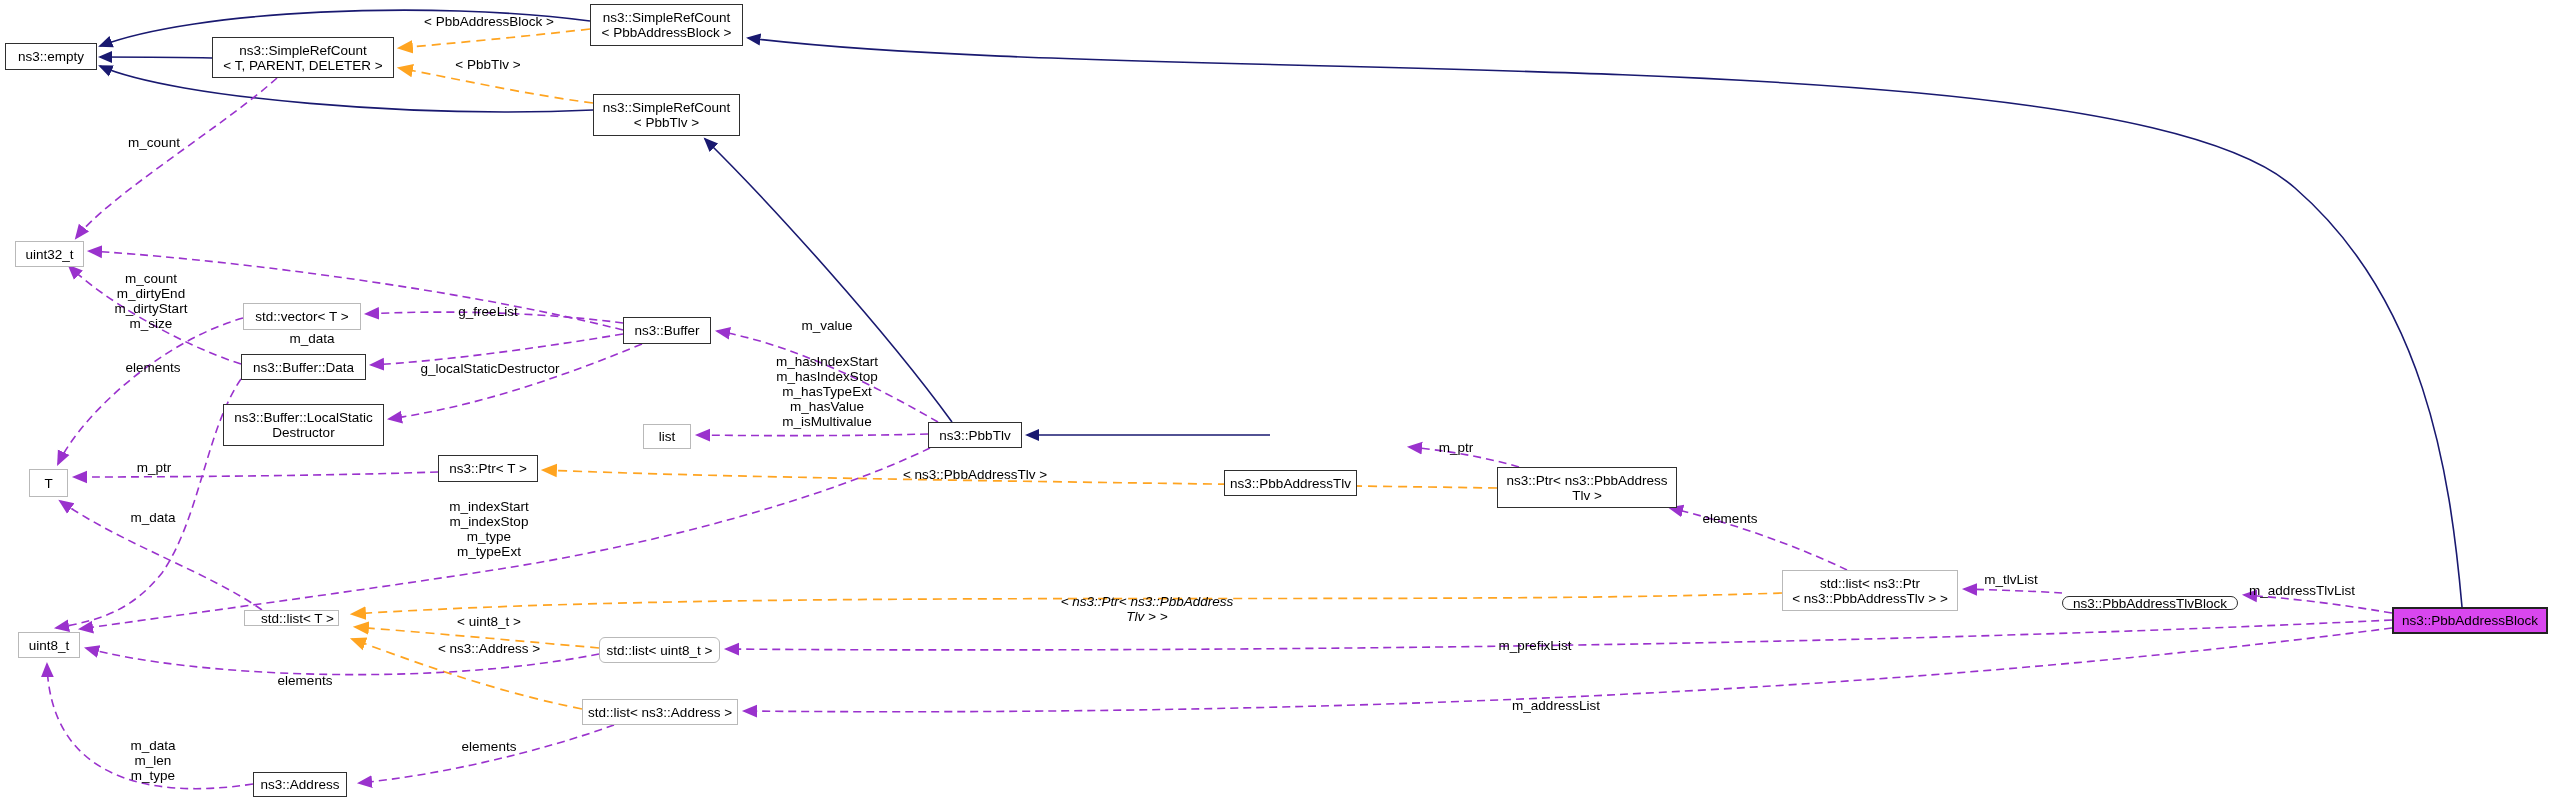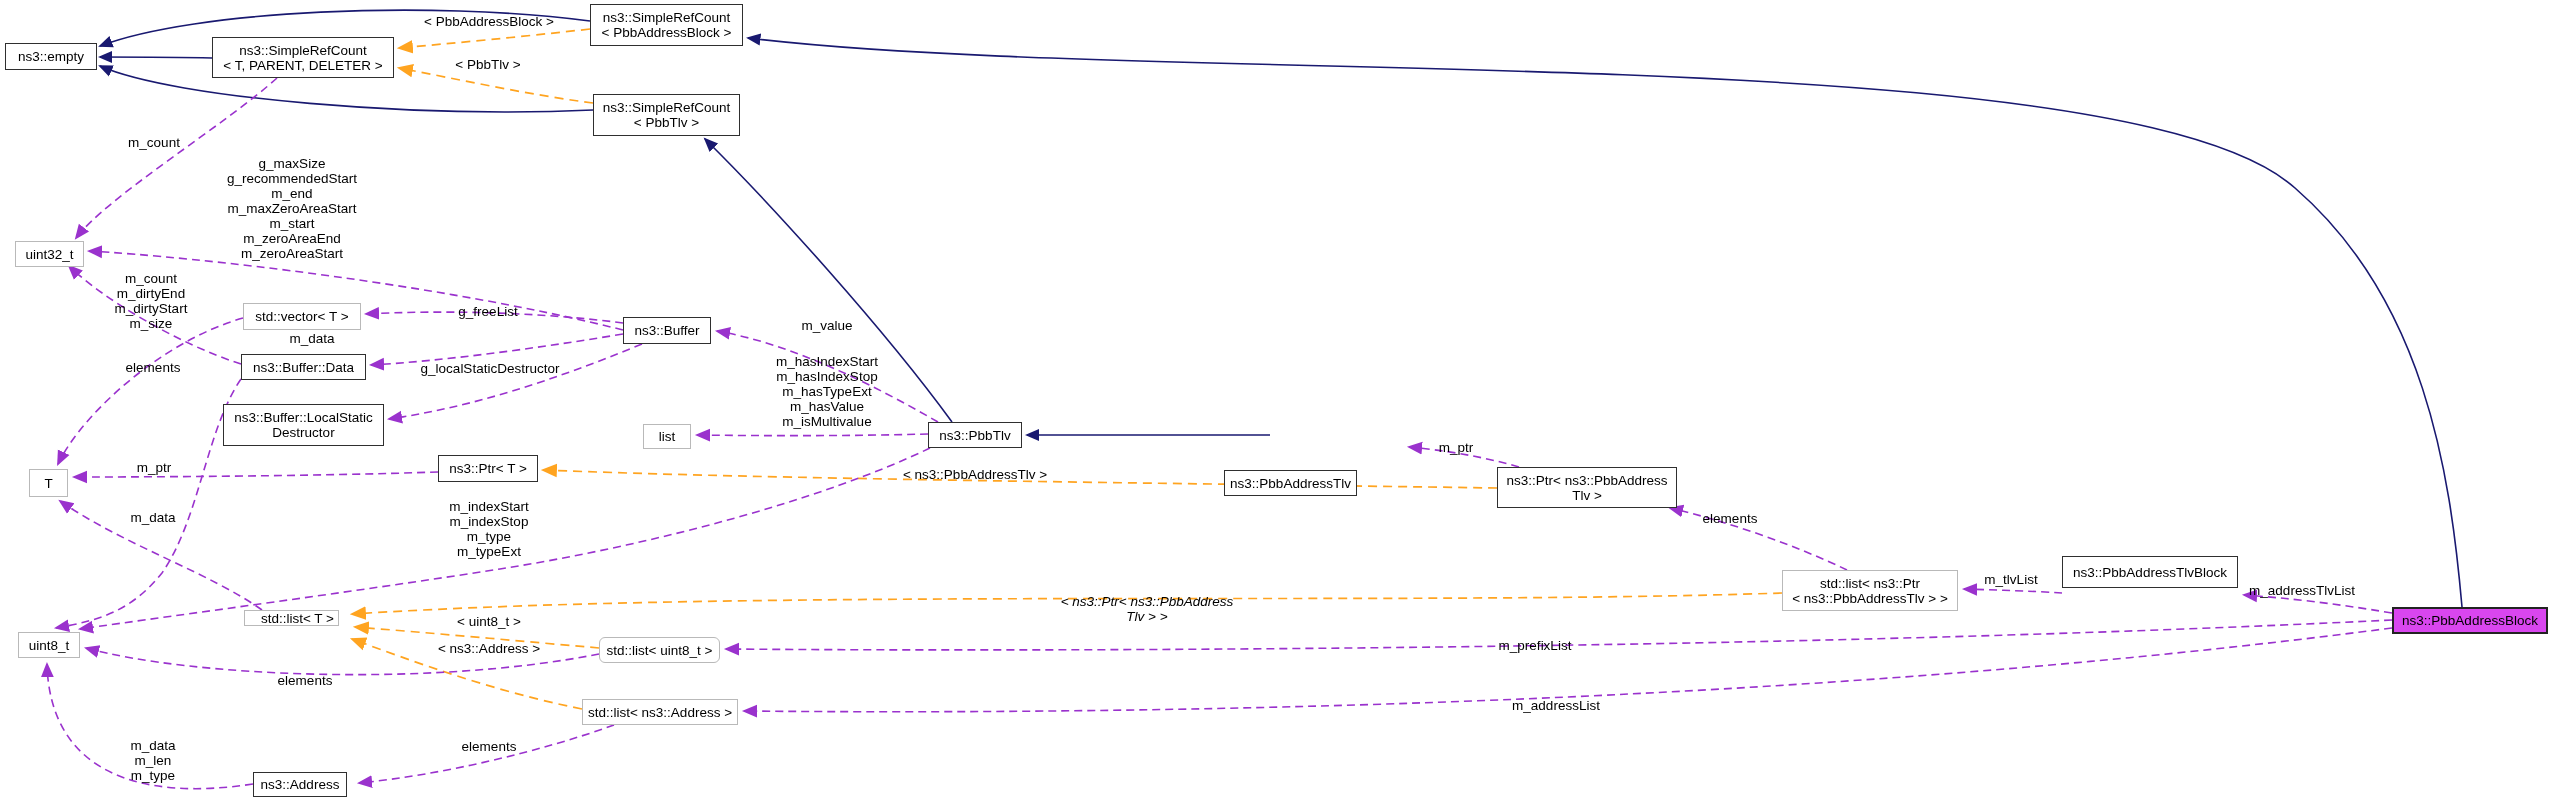--- a/index.html
+++ b/index.html
@@ -91,38 +91,31 @@
   <div class="n light" style="left:29px;top:469px;width:39px;height:28px;">T</div>
   <div class="n dark" style="left:623px;top:317px;width:88px;height:27px;">ns3::Buffer</div>
   <div class="n light" style="left:643px;top:424px;width:48px;height:25px;">list</div>
   <div class="n dark" style="left:928px;top:422px;width:94px;height:26px;">ns3::PbbTlv</div>
   <div class="n dark" style="left:1224px;top:422px;width:133px;height:26px;margin-top:48px;">ns3::PbbAddressTlv</div>
   <div class="n dark" style="left:438px;top:455px;width:100px;height:27px;">ns3::Ptr&lt; T &gt;</div>
   <div class="n dark" style="left:1497px;top:467px;width:180px;height:41px;">ns3::Ptr&lt; ns3::PbbAddress
 Tlv &gt;</div>
   <div class="n light" style="left:1782px;top:570px;width:176px;height:41px;">std::list&lt; ns3::Ptr
 &lt; ns3::PbbAddressTlv &gt; &gt;</div>
-  <div class="n dark" style="left:2062px;top:556px;width:176px;height:32px;">ns3::PbbAddressTlvBlock</div>
+  <div class="n dark" style="left:2062px;top:596px;width:176px;height:14px;border-radius:10px;">ns3::PbbAddressTlvBlock</div>
   <div class="n tgt" style="left:2392px;top:607px;width:156px;height:27px;">ns3::PbbAddressBlock</div>
   <div class="n light" style="left:244px;top:610px;width:95px;height:16px;padding-left:12px;">std::list&lt; T &gt;</div>
   <div class="n light" style="left:599px;top:637px;width:121px;height:26px;border-radius:6px;">std::list&lt; uint8_t &gt;</div>
   <div class="n light" style="left:582px;top:699px;width:156px;height:26px;">std::list&lt; ns3::Address &gt;</div>
   <div class="n dark" style="left:253px;top:772px;width:94px;height:25px;">ns3::Address</div>
   <div class="n light" style="left:18px;top:632px;width:62px;height:26px;">uint8_t</div>
 
   <div class="el" style="left:489px;top:14px;">&lt; PbbAddressBlock &gt;</div>
   <div class="el" style="left:488px;top:57px;">&lt; PbbTlv &gt;</div>
   <div class="el" style="left:154px;top:135px;">m_count</div>
-  <div class="el" style="left:292px;top:156px;">g_maxSize
-g_recommendedStart
-m_end
-m_maxZeroAreaStart
-m_start
-m_zeroAreaEnd
-m_zeroAreaStart</div>
   <div class="el" style="left:151px;top:271px;">m_count
 m_dirtyEnd
 m_dirtyStart
 m_size</div>
   <div class="el" style="left:153px;top:360px;">elements</div>
   <div class="el" style="left:488px;top:304px;">g_freeList</div>
   <div class="el" style="left:312px;top:331px;">m_data</div>
   <div class="el" style="left:490px;top:361px;">g_localStaticDestructor</div>
   <div class="el" style="left:827px;top:318px;">m_value</div>
   <div class="el" style="left:827px;top:354px;">m_hasIndexStart

